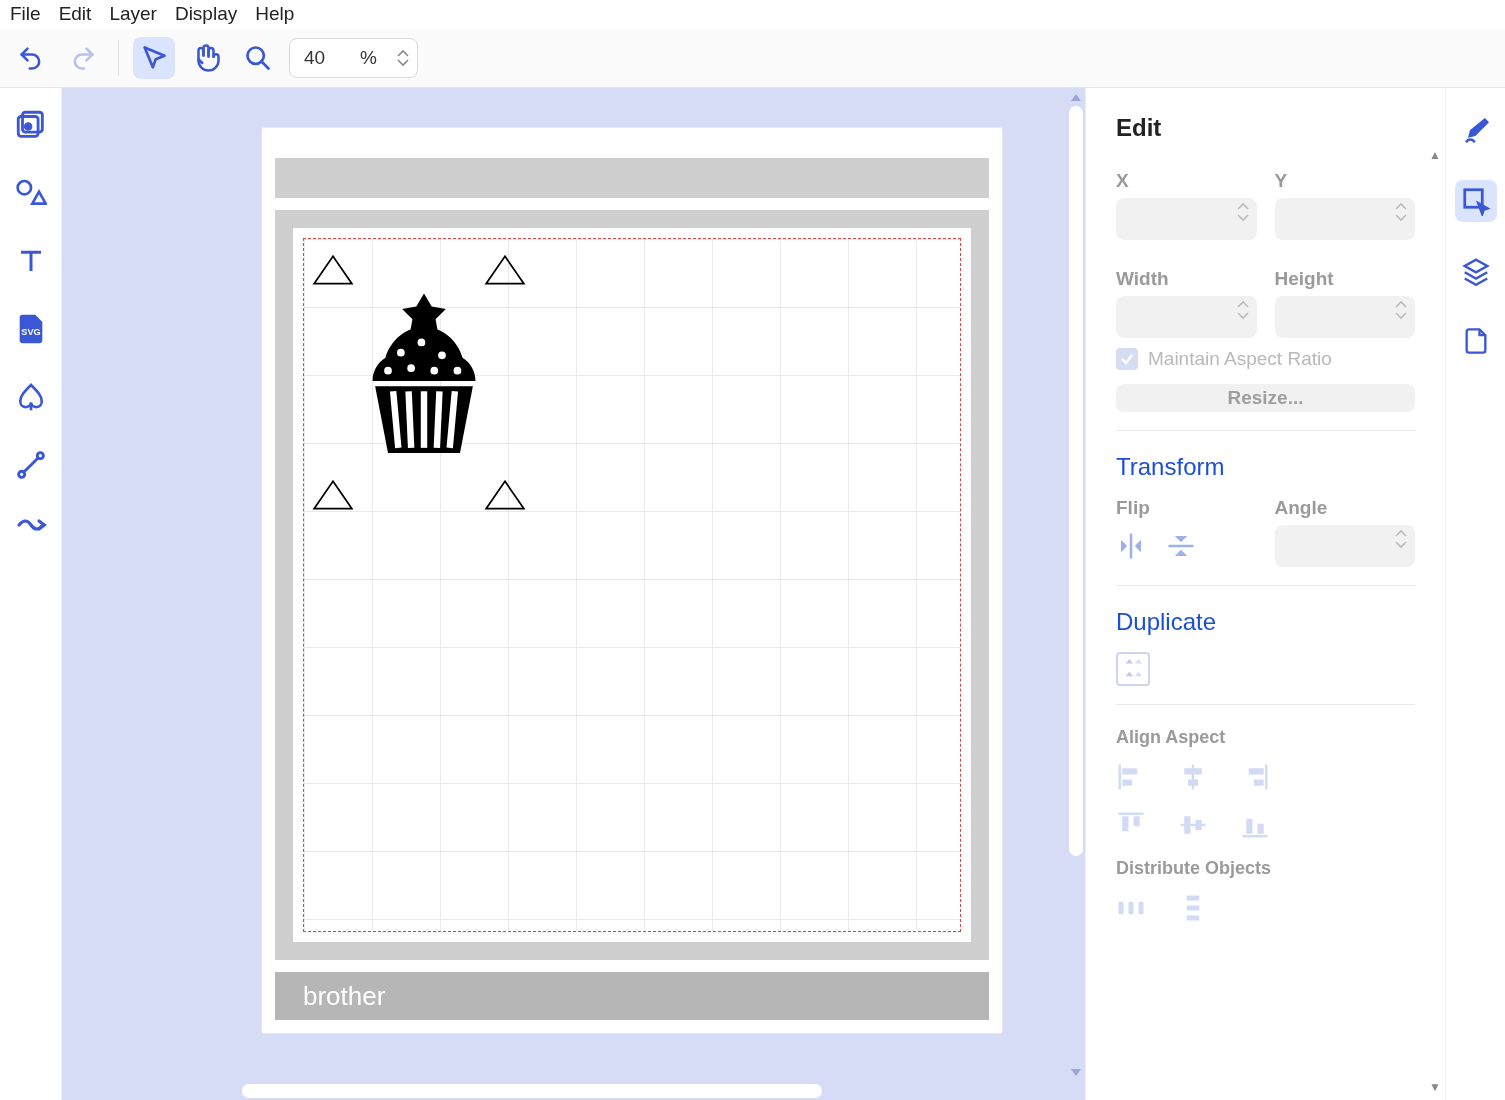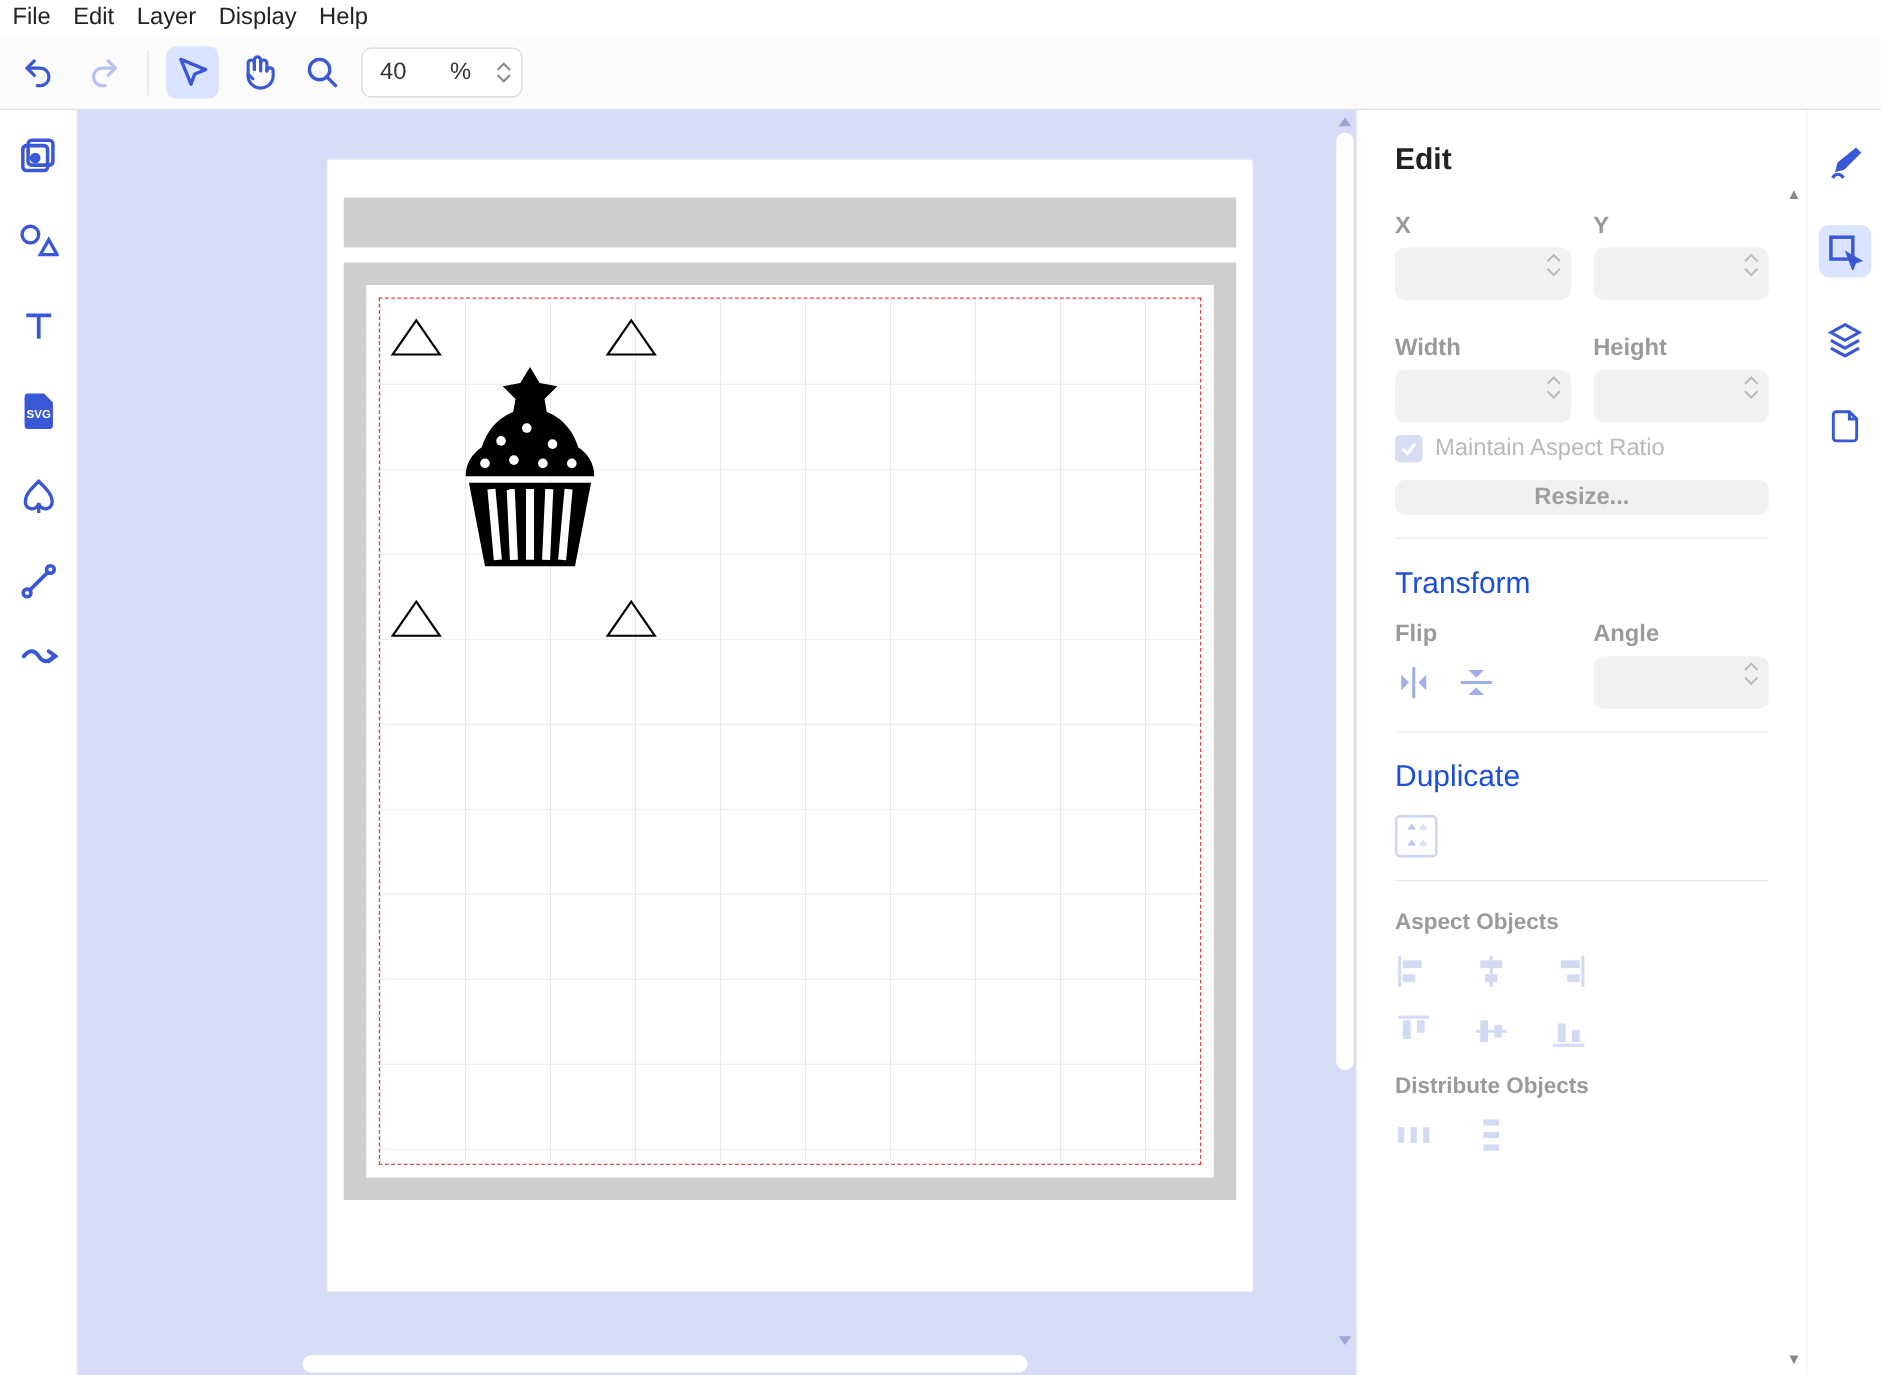--- a/index.html
+++ b/index.html
@@ -226,20 +226,23 @@
                     <line x1="62" y1="78" x2="60" y2="122"></line>
                     <line x1="74" y1="78" x2="70" y2="122"></line>
                   </g>
 {
                 }
               </g>
             </svg>
           </div>
         </div>
       </div>
+      <div class="grey-bottom">
+        <span style="font-family: Arial; font-weight:400; letter-spacing:0;">brother</span>
+      </div>
     </div>
 
     <div class="vscroll">
       <div class="track-top-arrow">
           <svg width="12" height="10">
             <path d="M1 9 L6 2 L11 9" fill="#9aa6d8"></path>
           </svg>
         </div>
       <div class="thumb"></div>
       <div class="track-bot-arrow">
@@ -368,21 +371,21 @@
         <svg width="22" height="22" viewBox="0 0 24 24">
             <path d="M4 6l4-5 4 5z" fill="#9fb0e8"></path>
             <path d="M14 6l4-5 4 5z" fill="#9fb0e8" opacity=".6"></path>
             <path d="M4 20l4-5 4 5z" fill="#9fb0e8"></path>
             <path d="M14 20l4-5 4 5z" fill="#9fb0e8" opacity=".6"></path>
           </svg>
       </div>
 
       <div class="hr"></div>
 
-      <div class="sub">Aspect Objects</div>
+      <div class="sub">Align Aspect</div>
       <div class="icon-row">
         <svg class="ic" viewBox="0 0 24 24">
             <line x1="3" y1="2" x2="3" y2="22" stroke="#9fb0e8" stroke-width="2"></line>
             <rect x="5" y="5" width="12" height="5" fill="#9fb0e8"></rect>
             <rect x="5" y="14" width="8" height="5" fill="#9fb0e8"></rect>
           </svg>
         <svg class="ic" viewBox="0 0 24 24">
             <line x1="12" y1="2" x2="12" y2="22" stroke="#9fb0e8" stroke-width="2"></line>
             <rect x="5" y="5" width="14" height="5" fill="#9fb0e8"></rect>
             <rect x="8" y="14" width="8" height="5" fill="#9fb0e8"></rect>

